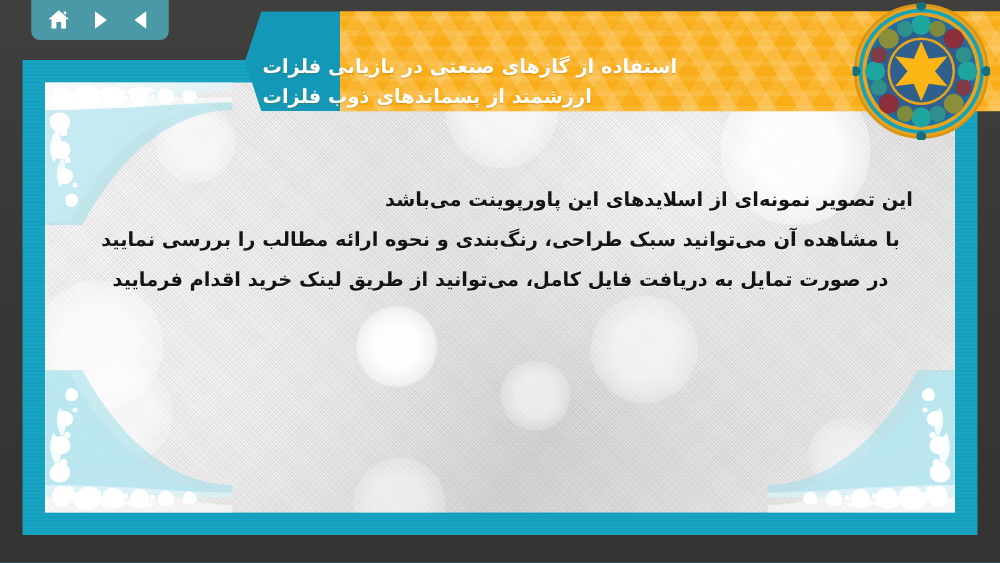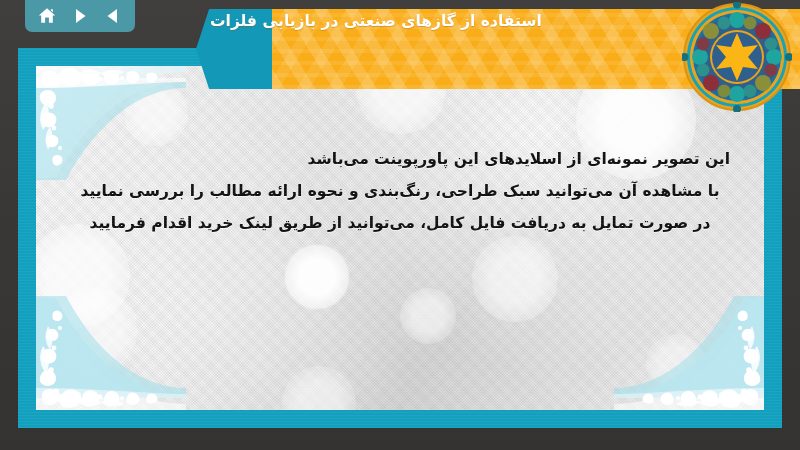--- a/index.html
+++ b/index.html
@@ -92,21 +92,21 @@
   }
   .title-band::before{
     content:"";position:absolute;inset:0;
     background:
       repeating-linear-gradient(58deg, rgba(255,255,255,.16) 0 11px, rgba(0,0,0,0) 11px 26px),
       repeating-linear-gradient(-58deg, rgba(255,255,255,.10) 0 11px, rgba(0,0,0,0) 11px 26px),
       repeating-linear-gradient(0deg, rgba(255,255,255,.09) 0 4px, rgba(0,0,0,0) 4px 12px);
   }
   .title-text{
     position:relative;z-index:2;
-    height:80px;display:flex;flex-direction:column;justify-content:flex-start;
+    height:80px;display:flex;flex-direction:column;justify-content:flex-end;
     align-items:flex-end;
     padding:0 108px 0 14px;box-sizing:border-box;
     color:#ffffff;font-weight:bold;font-size:15.5px;line-height:1.55;
     text-align:right;direction:rtl;
     text-shadow:0 1px 1px rgba(150,90,0,.35);
     white-space:nowrap;
   }
 
   
   .medallion{position:absolute;right:8px;top:2px;width:110px;height:110px;}
@@ -249,20 +249,21 @@
       <path d="M28,54 q-10,14 -3,28 q10,-13 3,-28 z" opacity=".85"></path>
       <path d="M32,78 q-8,12 -2,24 q8,-11 2,-24 z" opacity=".8"></path>
     </g>
   </svg>
 
   <div class="title-wrap">
     <div class="title-arrow"></div>
     <div class="title-band"></div>
     <div class="title-text">
       <span>استفاده از گازهای صنعتی در بازیابی فلزات</span>
+      <span>ارزشمند از پسماندهای ذوب فلزات</span>
     </div>
   </div>
 
   <svg class="medallion" viewBox="0 0 110 110">
     <circle cx="55" cy="55" r="53" fill="#e8a41c"></circle>
     <circle cx="55" cy="55" r="50" fill="#17a2b8"></circle>
     <circle cx="55" cy="55" r="47" fill="#e8a41c"></circle>
     <circle cx="55" cy="55" r="44" fill="#1d6fa5"></circle>
     <circle cx="55" cy="55" r="41" fill="#2f5f8c"></circle>
     <g>

